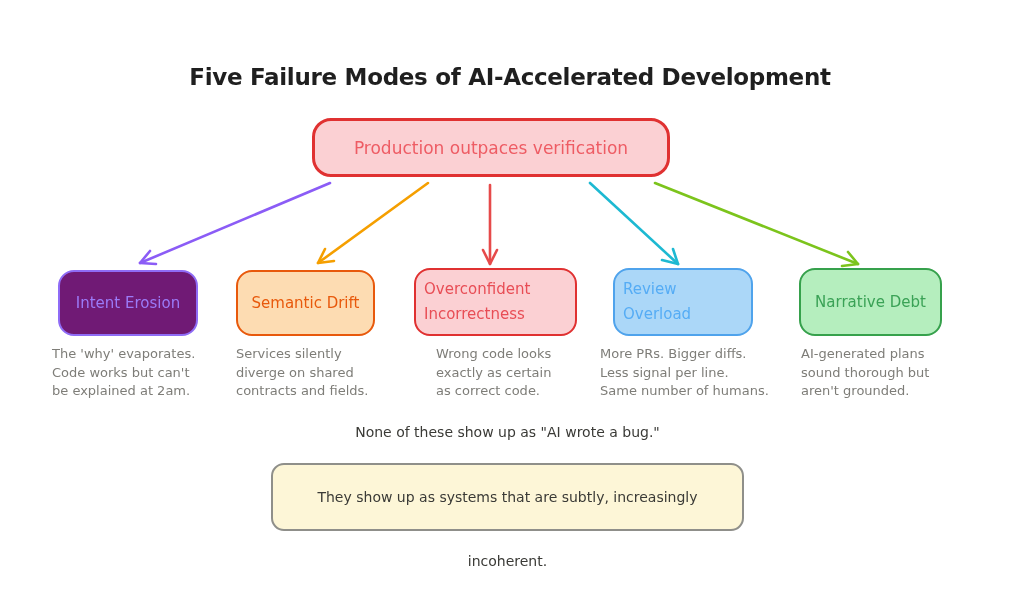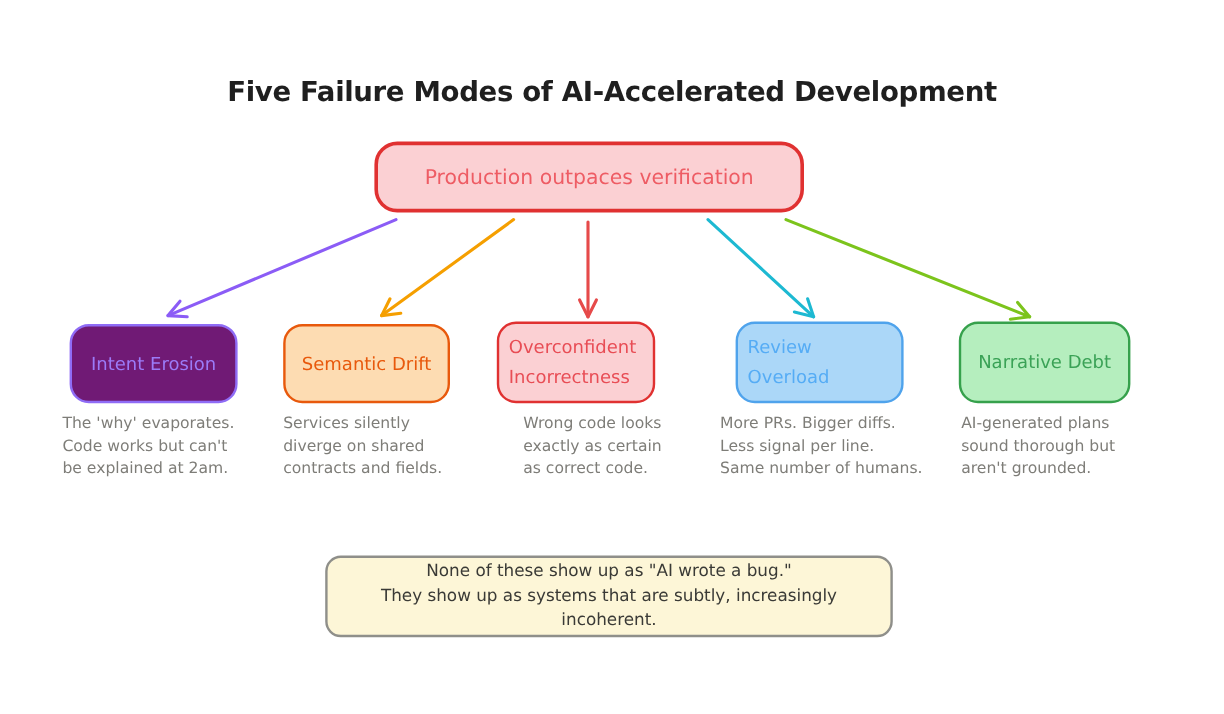--- a/index.html
+++ b/index.html
@@ -67,21 +67,21 @@
       <polyline points="848,252 858,264 842,266" stroke="#7cc41c"></polyline>
     </g>
   </svg>
 
   <div class="node mode-node" style="left: 58px; top: 270px; width: 140px; height: 66px; background-color: #701a75; border-color: rgb(143, 108, 246); color: rgb(155, 123, 248);">
     <span>Intent Erosion</span>
   </div>
   <div class="node mode-node" style="left: 236px; top: 270px; width: 139px; height: 66px; background-color: rgb(253, 220, 178); border-color: rgb(232, 89, 12); color: rgb(232, 89, 12);">
     <span>Semantic Drift</span>
   </div>
-  <div class="node mode-node" style="left: 414px; top: 268px; width: 132px; height: 68px; background-color: rgb(251, 208, 211); border-color: rgb(224, 49, 49); color: rgb(232, 77, 85);">
+  <div class="node mode-node" style="left: 414px; top: 268px; width: 163px; height: 68px; background-color: rgb(251, 208, 211); border-color: rgb(224, 49, 49); color: rgb(232, 77, 85);">
     <span>Overconfident Incorrectness</span>
   </div>
   <div class="node mode-node" style="left: 613px; top: 268px; width: 140px; height: 68px; background-color: rgb(171, 215, 248); border-color: rgb(79, 163, 236); color: rgb(85, 172, 245);">
     <span>Review Overload</span>
   </div>
   <div class="node mode-node" style="left: 799px; top: 268px; width: 143px; height: 68px; background-color: rgb(181, 238, 190); border-color: rgb(54, 161, 76); color: rgb(58, 162, 86);">
     <span>Narrative Debt</span>
   </div>
 
   <div class="desc" style="left:52px;top:345px;">
@@ -103,19 +103,19 @@
     <div>More PRs. Bigger diffs.</div>
     <div>Less signal per line.</div>
     <div>Same number of humans.</div>
   </div>
   <div class="desc" style="left:801px;top:345px;">
     <div>AI-generated plans</div>
     <div>sound thorough but</div>
     <div>aren't grounded.</div>
   </div>
 
-  <div class="note" style="background-color: rgb(253, 246, 215); border-color: rgb(143, 143, 138);">
+  <div class="note" style="background-color: rgb(253, 246, 215); border-color: rgb(143, 143, 138); gap: 44px;">
     <div>None of these show up as "AI wrote a bug."</div>
     <div>They show up as systems that are subtly, increasingly</div>
     <div>incoherent.</div>
   </div>
 
 </div>
 
 </body></html>

